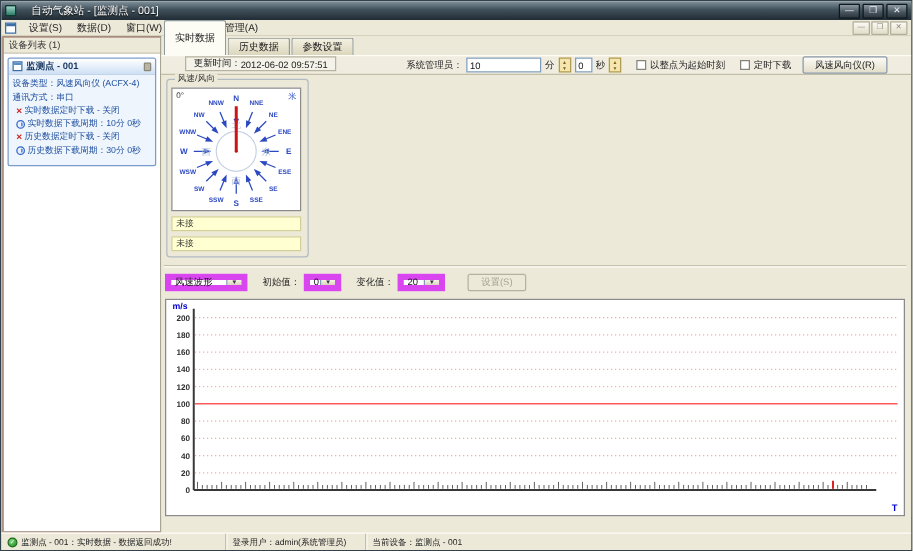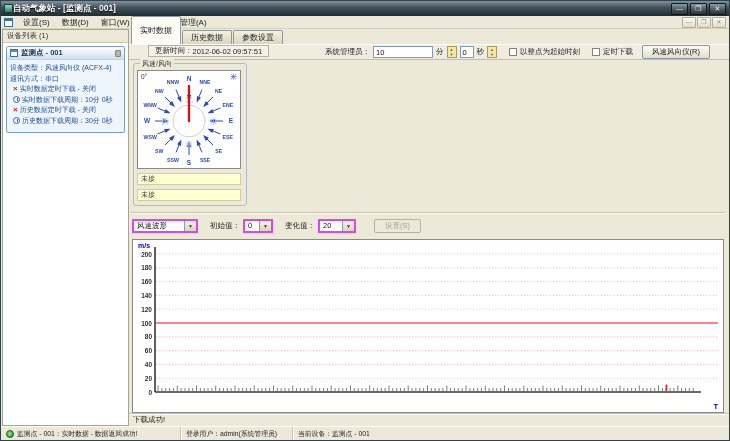--- a/index.html
+++ b/index.html
@@ -7,21 +7,21 @@
   body { font-family:"Liberation Sans","DejaVu Sans",sans-serif; }
   .app { position:relative; width:730px; height:441px; background:#ece9d8; overflow:hidden;
          border:1px solid #32424c; }
 
   
   .titlebar { position:absolute; left:0; top:0; right:0; height:15px;
     background:linear-gradient(#82929c, #40505a 45%, #232f38 95%);
     display:flex; align-items:center; padding:0 3px; }
   .app-icon { width:9px; height:9px; background:linear-gradient(#9fd8c8,#2e7a6a);
     border:1px solid #0d3a30; border-radius:1px; }
-  .titlebar .title { color:#fff; font-size:8.5px; font-weight:bold; margin-left:0; flex:1;
+  .titlebar .title { color:#fff; font-size:8.5px; font-weight:normal; margin-left:12px; flex:1;
     text-shadow:0 1px 1px #000; white-space:nowrap; overflow:hidden; }
   .winbtn { width:17px; height:12px; margin-left:2px; display:flex; align-items:center; justify-content:center;
     background:linear-gradient(#8c9aa4,#46525c 60%,#2c363e); border:1px solid #11181d; border-radius:1px;
     color:#e8eef2; font-size:7px; line-height:1; }
 
   
   .menubar { position:absolute; left:0; top:15px; right:0; height:13px; background:#ece9d8;
     border-bottom:1px solid #d6d2be; display:flex; align-items:center; padding:0 3px; }
   .mdi-form-icon { width:9px; height:9px; border:1px solid #3a6ea5; background:#fff; position:relative; margin-right:4px; }
   .mdi-form-icon::before { content:""; position:absolute; left:0; top:0; right:0; height:2px; background:#3a6ea5; }
@@ -87,21 +87,21 @@
   .compass-unit { position:absolute; right:3px; top:2px; font-size:6.5px; color:#2b48c0; }
   .wind-field { position:absolute; left:3px; width:104px; height:12px; background:#ffffd2; border:1px solid #d2ce9c;
     font-size:7px; color:#333; padding:0 3px; display:flex; align-items:center; }
   .wind-field.f1 { top:109px; }
   .wind-field.f2 { top:125px; }
 
   .h-divider { position:absolute; left:2px; right:4px; top:152px; height:2px;
     border-top:1px solid #c4c0ac; border-bottom:1px solid #fdfcf5; }
 
   .controls-row { position:absolute; left:3px; top:158px; height:15px; display:flex; align-items:center; font-size:7.5px; color:#222; }
-  .ctl-select { background:#fff; border:2px solid #d946ef; height:14px; display:flex; align-items:flex-start; padding-left:3px; font-size:7.5px; color:#111; }
+  .ctl-select { background:#fff; border:5px solid #d946ef; height:14px; display:flex; align-items:center; padding-left:3px; font-size:7.5px; color:#111; }
   .ctl-select .arrow { margin-left:auto; width:12px; align-self:stretch; background:linear-gradient(#f6f3e6,#dbd4ba);
     border-left:1px solid #7f9db9; display:flex; align-items:center; justify-content:center; font-size:5px; color:#334; }
   .ctl-label { margin:0 3px 0 12px; white-space:nowrap; }
   .settings-button { margin-left:18px; height:14px; padding:0 10px; display:flex; align-items:center;
     background:#ece9d8; border:1px solid #b6b2a0; border-radius:2px; color:#a6a290; font-size:7.5px; }
 
   .chart-panel { position:absolute; left:3px; top:179px; width:592px; height:174px; background:#fff; border:1px solid #8a8a8a; }
   .chart-panel svg { display:block; }
   .y-unit { position:absolute; left:5px; top:2px; font-size:7px; font-weight:bold; color:#0000d0; }
   .x-unit { position:absolute; right:5px; bottom:1px; font-size:7.5px; font-weight:bold; color:#0000d0; }
@@ -475,21 +475,20 @@
             <line x1="552.5" y1="151" x2="552.5" y2="148.0" stroke="#606060" stroke-width="0.8"></line>
             <line x1="556.3" y1="151" x2="556.3" y2="148.0" stroke="#606060" stroke-width="0.8"></line>
             <line x1="560.2" y1="151" x2="560.2" y2="148.0" stroke="#606060" stroke-width="0.8"></line>
             <line x1="533.4" y1="151" x2="533.4" y2="144.5" stroke="#e02020" stroke-width="1.6"></line>
           </svg>
         <span class="x-unit">T</span>
       </div>
 
     </div>
 
-    <div class="dl-msg">下载成功!</div>
   </div>
 
   <div class="statusbar">
     <div class="sb-cell c1">
       <span class="ok-icon">✓</span>
       <span>监测点 - 001：实时数据 - 数据返回成功!</span>
     </div>
     <div class="sb-cell c2">登录用户：admin(系统管理员)</div>
     <div class="sb-cell c3">当前设备：监测点 - 001</div>
   </div>

